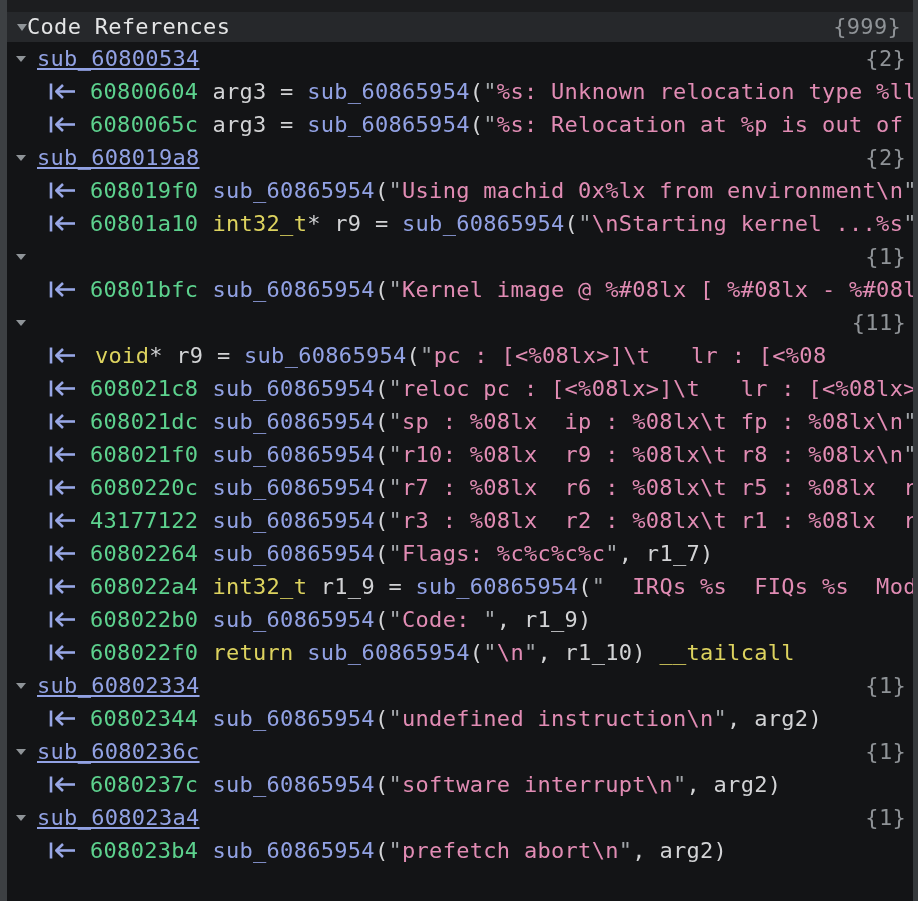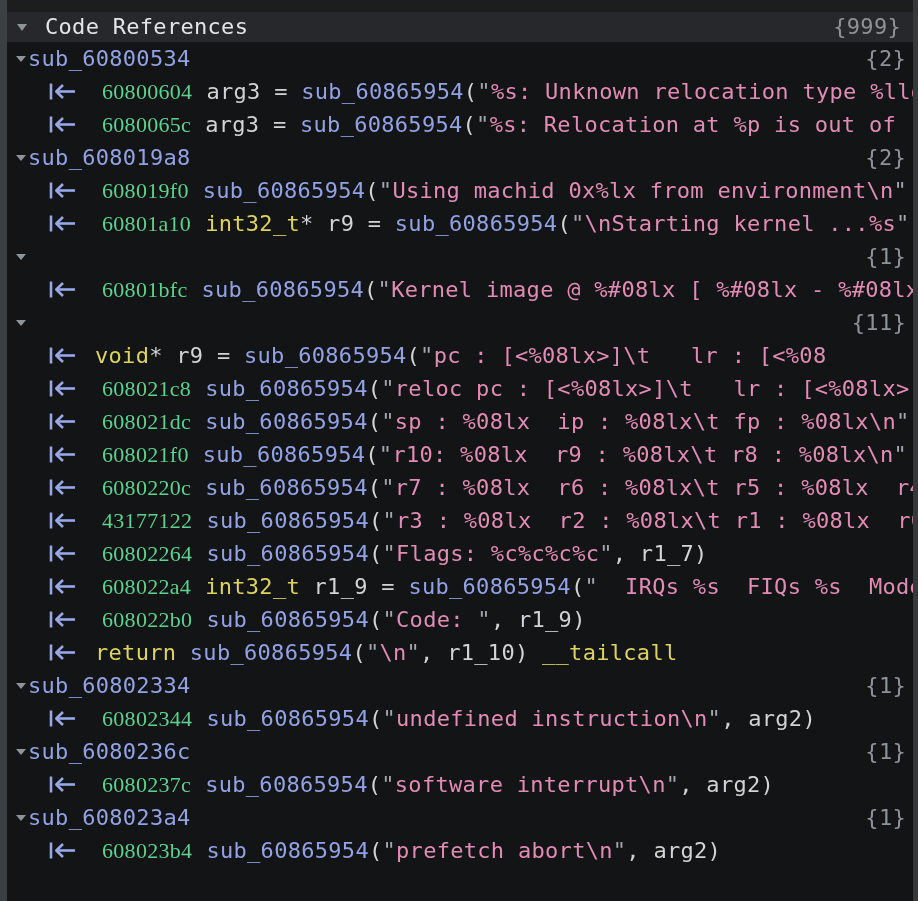--- a/index.html
+++ b/index.html
@@ -17,32 +17,32 @@
     font-size:22px;letter-spacing:.3px;
   }
   .top-strip{position:absolute;left:0;top:0;width:918px;height:12px;background:var(--top_strip);z-index:4;}
   .left-strip{position:absolute;left:0;top:0;width:7px;height:901px;background:var(--left_strip);z-index:5;}
   .right-strip{position:absolute;right:0;top:0;width:5px;height:901px;background:var(--right_strip);z-index:5;}
   .hdr{
     position:absolute;left:7px;right:5px;top:12px;height:30px;line-height:30px;
     background:var(--header_bg);color:var(--title);white-space:pre;overflow:hidden;
     display:flex;align-items:center;
   }
-  .hdr .title{margin-left:18px;}
+  .hdr .title{margin-left:0;}
   .tree{position:absolute;left:0;top:42px;right:0;bottom:0;overflow:hidden;}
   .row{position:relative;height:33px;line-height:33px;display:flex;align-items:center;
        white-space:pre;overflow:hidden;}
   .chev{width:0;height:0;border-left:5.5px solid transparent;border-right:5.5px solid transparent;
         border-top:7px solid var(--chevron);display:inline-block;flex:0 0 auto;}
   .hdr .chev{margin-left:10px;}
   .row.group .chev{margin-left:16px;border-left-width:5px;border-right-width:5px;border-top-width:6px;}
-  .gname{color:var(--fn);margin-left:2px;}
+  .gname{color:var(--fn);margin-left:11px;text-decoration:underline;}
   .gcount,.hcount{position:absolute;right:12px;color:var(--count);text-align:right;}
   .ref-icon{flex:0 0 34px;margin-left:47px;display:inline-flex;align-items:center;}
-  .addr{color:var(--addr);margin-left:21px;flex:0 0 auto;font-family:Liberation Serif, serif;}
+  .addr{color:var(--addr);margin-left:9px;flex:0 0 auto;}
   .code{margin-left:14px;flex:0 0 auto;}
   .tk-p{color:var(--plain);} .tk-f{color:var(--fn);} .tk-s{color:var(--string);}
   .tk-q{color:var(--quote);} .tk-t{color:var(--keyword);} .tk-k{color:var(--keyword);}
   .tk-n{color:var(--number);}
 </style>
 </head>
 <body>
 
 <div class="panel">
   <div class="top-strip"></div>
@@ -245,20 +245,21 @@
 
 
   <div class="row ref">
     <span class="ref-icon">
       <svg width="31" height="21" viewBox="0 0 31 21">
         <line x1="4" y1="2.5" x2="4" y2="18.5" stroke="#98a7e6" stroke-width="2.6"></line>
         <line x1="9" y1="10.5" x2="28" y2="10.5" stroke="#98a7e6" stroke-width="2.6"></line>
         <polyline points="16,4 9.3,10.5 16,17" fill="none" stroke="#98a7e6" stroke-width="2.6" stroke-linejoin="round"></polyline>
       </svg>
     </span>
+    <span class="addr">608022f0</span>
     <span class="code"><span class="tk-k">return</span><span class="tk-p"> </span><span class="tk-f">sub_60865954</span><span class="tk-p">(</span><span class="tk-q">"</span><span class="tk-s">\n</span><span class="tk-q">"</span><span class="tk-p">, r1_10) </span><span class="tk-k">__tailcall</span></span>
   </div>
 
   <div class="row group">
     <span class="chev"></span>
     <span class="gname">sub_60802334</span>
     <span class="gcount">{1}</span>
   </div>
 
   <div class="row ref">

